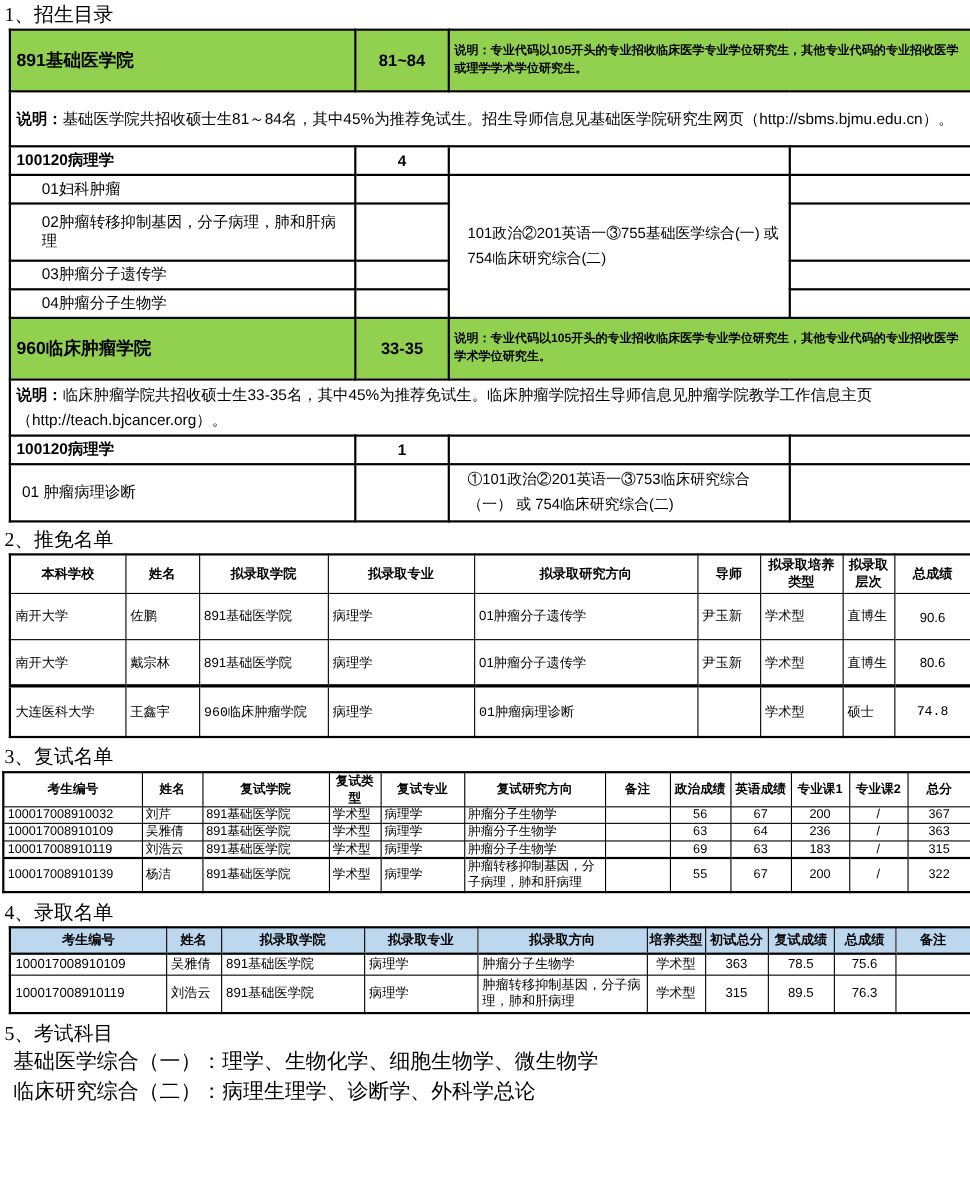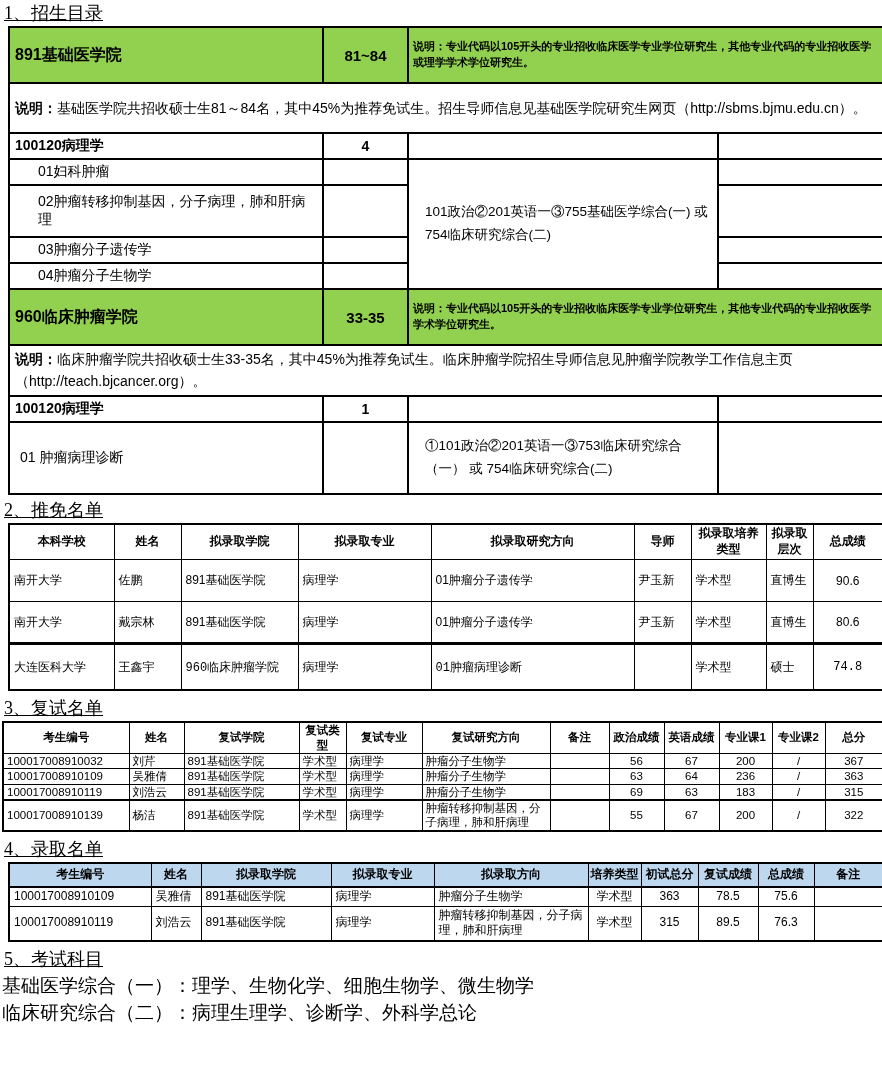--- a/index.html
+++ b/index.html
@@ -3,37 +3,37 @@
 <meta charset="utf-8">
 <style>
   * { box-sizing: border-box; }
   html,body { margin:0; padding:0; background:#fff; }
   body {
     width:882px; height:1078px; overflow:hidden;
     font-family:"Liberation Sans", sans-serif; color:#000;
   }
   .section-title {
     font-family:"Liberation Serif", serif;
-    font-size:18px; line-height:22px; margin:2px 0 2px 4px;text-decoration:underline;
+    font-size:18px; line-height:22px; margin:2px 0 2px 4px;
   }
   table { border-collapse:collapse; table-layout:fixed; }
   td, th { overflow:hidden; }
 
   
   .catalog { width:874px; margin-left:8px; }
   .catalog td { border:2px solid #000; padding:2px 5px; vertical-align:middle; font-size:14px; }
   .catalog .green-row td { background:#92d050; height:56px; font-weight:bold; }
   .catalog .dept-cell { font-size:16px; }
   .catalog .quota-cell { text-align:center; font-size:15px; }
   .catalog .remark-cell { font-size:11px; line-height:1.45; padding:4px 4px; }
   .catalog .note-cell { height:50px; font-size:14px; line-height:1.6; vertical-align:middle; }
   .catalog .program-cell { font-weight:bold; height:26px; }
   .catalog .program-quota { font-weight:bold; text-align:center; }
   .catalog .dir-cell { padding-left:28px; height:26px; }
-  .catalog .dir-cell-2 { padding-left:10px; height:72px; }
+  .catalog .dir-cell-2 { padding-left:10px; height:52px; }
   .catalog .exam-cell { font-size:13.5px; line-height:1.7; vertical-align:middle;padding-left:16px; }
   .catalog .empty { background:#fff; }
 
   
   .dtable th { border:1px solid #000; background:#fff; font-weight:bold; text-align:center; vertical-align:middle; }
   .dtable td { border:1px solid #000; vertical-align:middle; }
 
   
   .tuimian { width:874px; margin-left:8px; border:2px solid #000; font-size:12px; }
   .tuimian th { height:36px; line-height:1.3; padding:1px 2px; }
@@ -50,21 +50,21 @@
 
   
   .luqu { width:874px; margin-left:8px; border:2px solid #000; font-size:12px; }
   .luqu th { height:24px; background:#bdd7ee; border-bottom:2px solid #000; padding:0 2px; }
   .luqu td { padding:1px 4px; line-height:1.3; height:18px; }
   .luqu td:nth-child(n+6) { text-align:center; }
 
   
   .subjects-line {
     font-family:"Liberation Serif", serif;
-    font-size:19px; line-height:27px; margin-left:2px;
+    font-size:19px; line-height:27px; margin-left:12px;
   }
   .mt4 { margin-top:4px; }
   .mt6 { margin-top:6px; }
 </style>
 </head>
 <body>
 
 <div class="section-title">1、招生目录</div>
 
 <table class="catalog">

